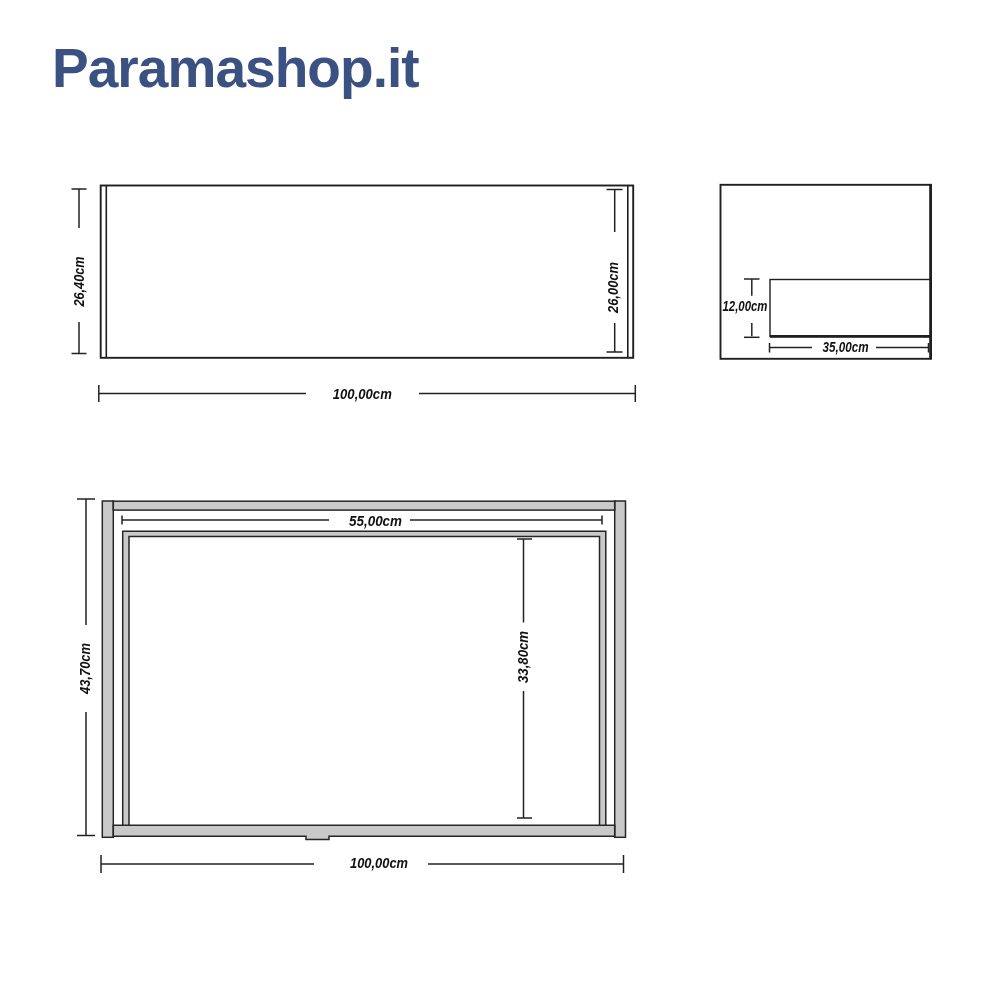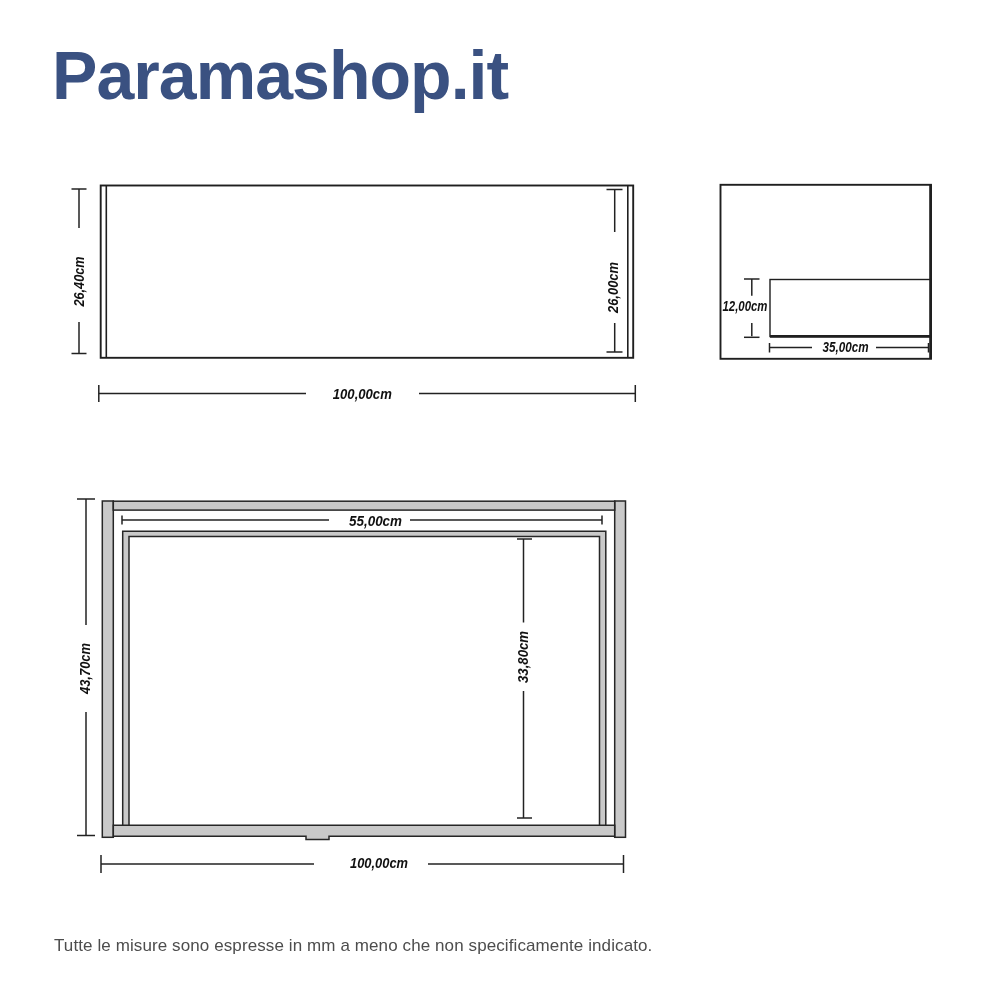--- a/index.html
+++ b/index.html
@@ -1,18 +1,18 @@
 <!DOCTYPE html>
 <html><head>
 <meta charset="utf-8">
 <style>
   html,body{margin:0;padding:0;background:#ffffff;}
   #page{position:relative;width:1000px;height:1000px;background:#ffffff;overflow:hidden;
         font-family:"Liberation Sans", sans-serif;}
-  #logo{position:absolute;left:52px;top:41px;font-weight:bold;font-size:68px;
+  #logo{position:absolute;left:52px;top:41px;font-weight:bold;font-size:55px;
         color:#3a5181;letter-spacing:-0.95px;line-height:1;}
   .foot{position:absolute;left:54px;color:#4d4d4d;font-size:17px;letter-spacing:0.1px;}
   svg text{font-family:"Liberation Sans", sans-serif;font-weight:bold;font-style:italic;
         font-size:15px;fill:#111111;}
 </style>
 </head>
 <body>
 <div id="page">
 
   <div id="logo">Paramashop.it</div>
@@ -133,15 +133,14 @@
 
     <text x="349" y="525.5" textLength="53" lengthAdjust="spacingAndGlyphs">55,00cm</text>
 
     <text transform="translate(527.5,683) rotate(-90)" font-size="16" textLength="52" lengthAdjust="spacingAndGlyphs">33,80cm</text>
 
     <text transform="translate(90,694) rotate(-90)" font-size="16" textLength="51" lengthAdjust="spacingAndGlyphs">43,70cm</text>
 
     <text x="350" y="868" textLength="58" lengthAdjust="spacingAndGlyphs">100,00cm</text>
   </svg>
 
-  <div class="foot" style="top:935.5px;">Tutte le misure sono espresse in mm a meno che non specificamente indicato.</div>
 
 </div>
 
 </body></html>

